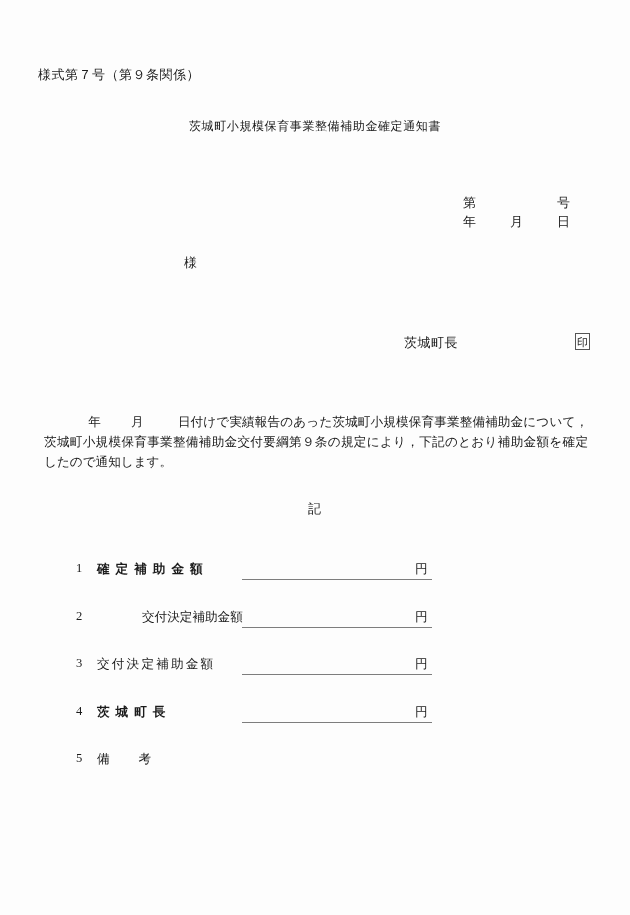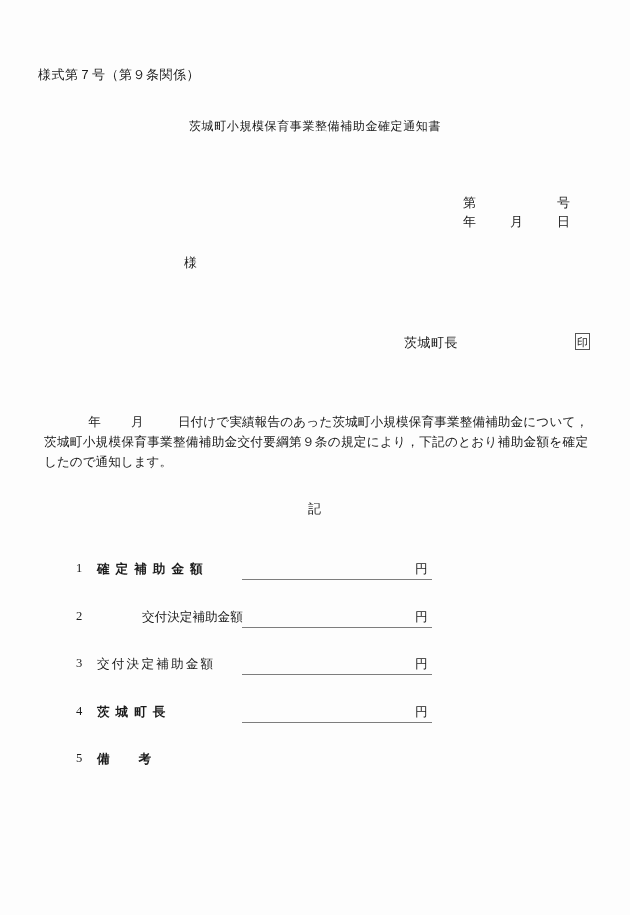--- a/index.html
+++ b/index.html
@@ -150,21 +150,21 @@
     top: 0;
   }
   .item-label {
     position: absolute;
     left: 21px;
     top: 0;
   }
   .item-label.sp-wide { letter-spacing: 6px; font-weight: bold; }
   .item-label.sp-mid  { letter-spacing: 2.2px; }
   .item-label.sp-none { letter-spacing: 0px; margin-left: 45px; }
-  .item-label.sp-xwide { letter-spacing: 29px; font-weight: bold; }
+  .item-label.sp-xwide { letter-spacing: 29px; }
 
   .item-field {
     position: absolute;
     left: 166px;
     top: 0;
     width: 190px;
     height: 18px;
     border-bottom: 1px solid #7d7d7d;
   }
   .item-unit {

